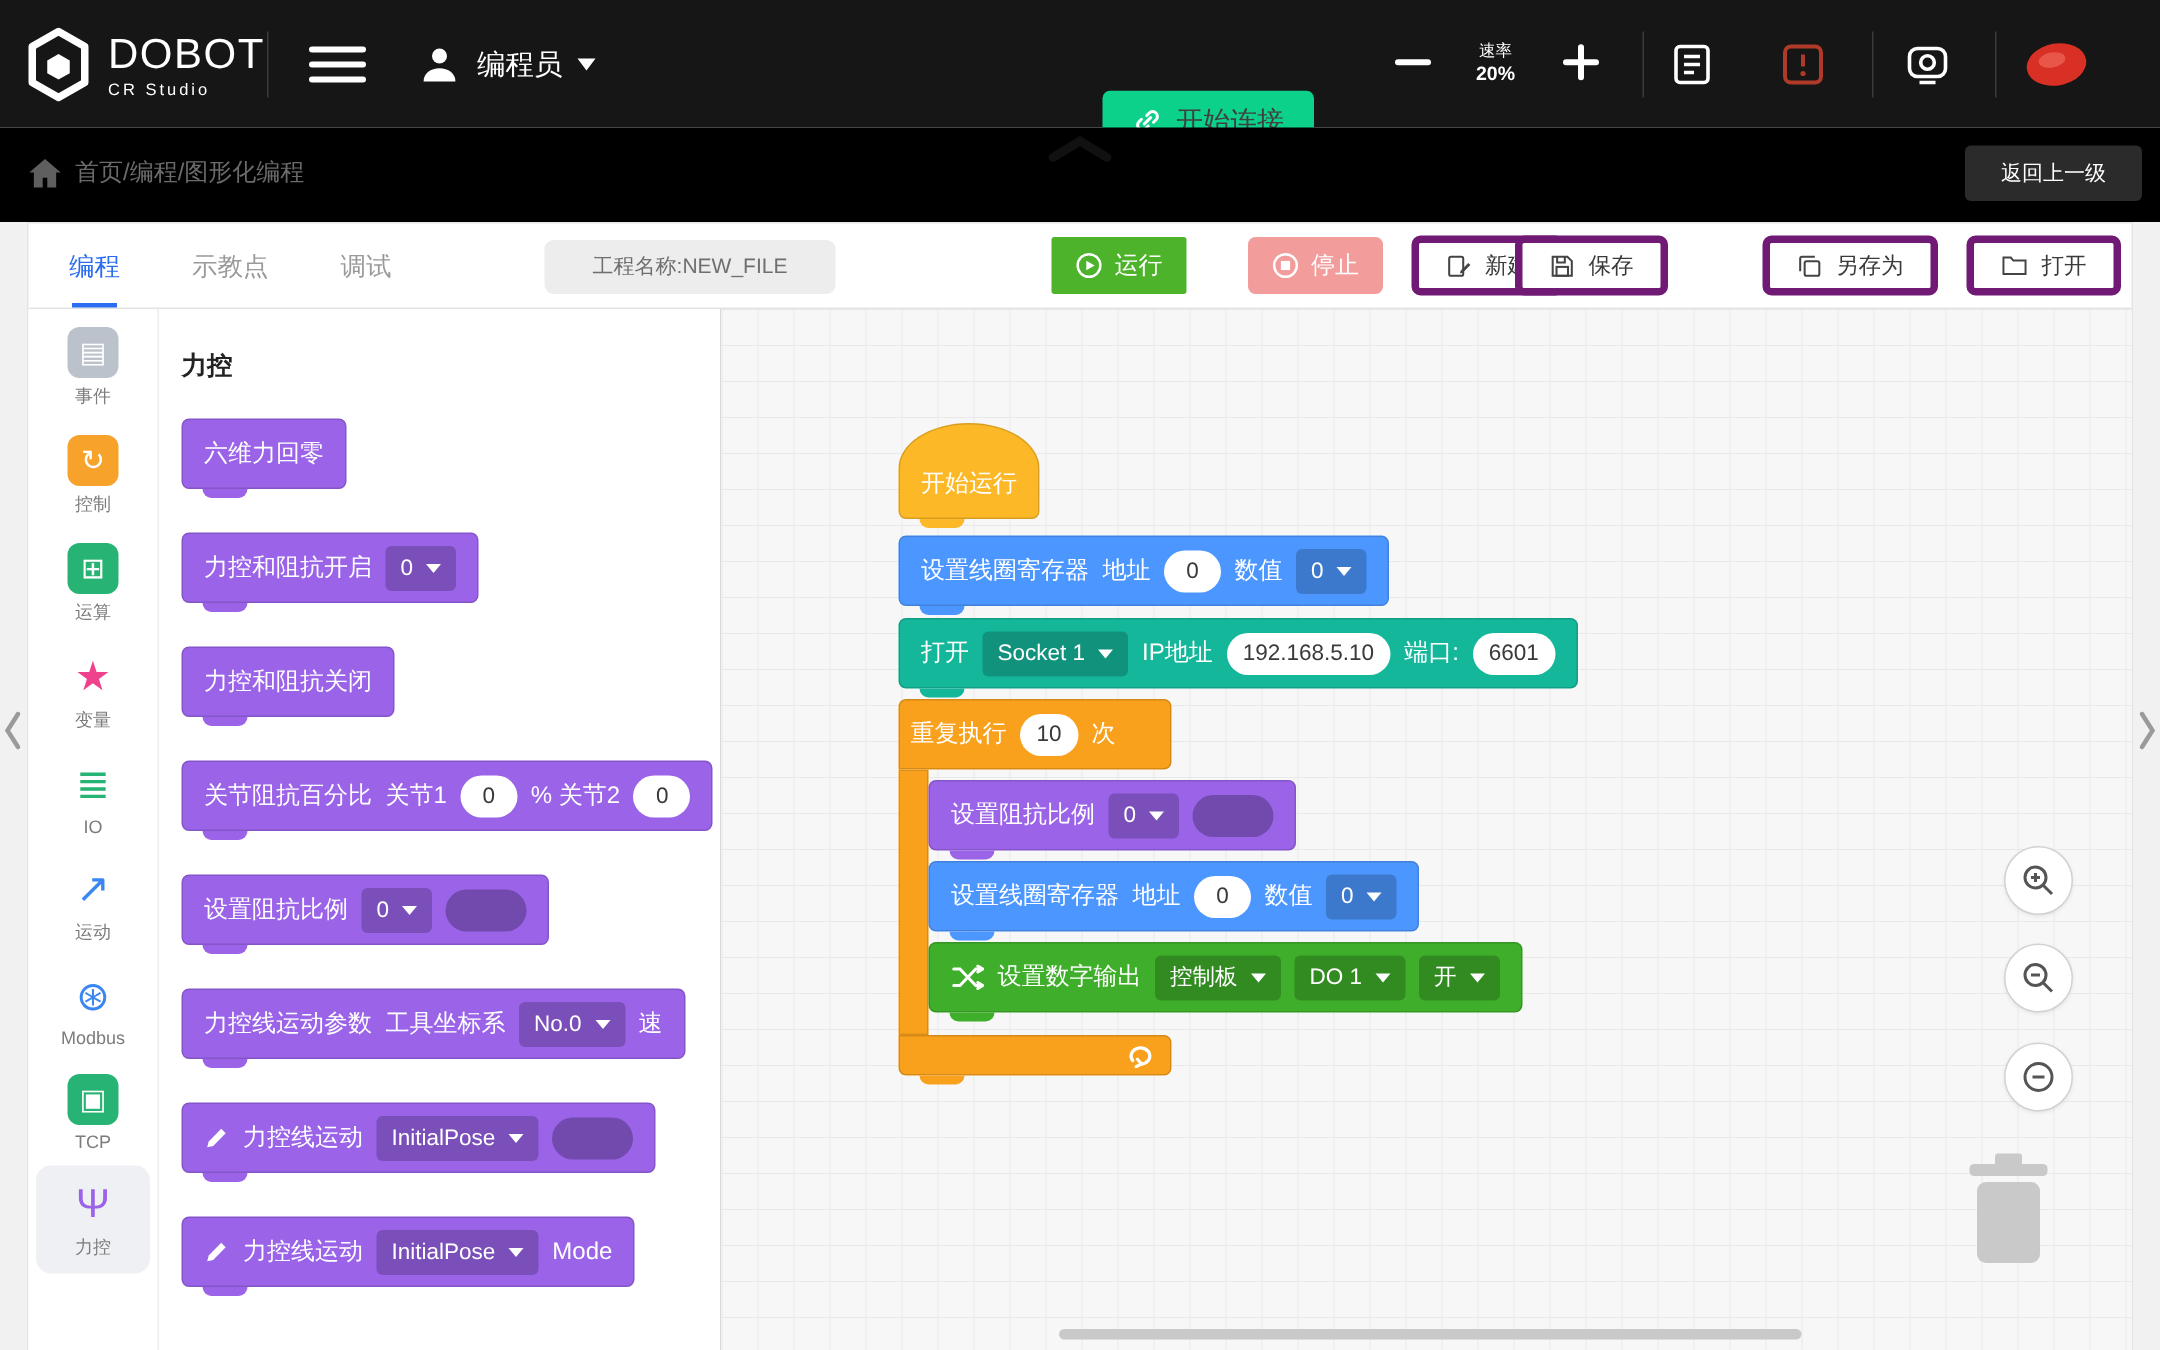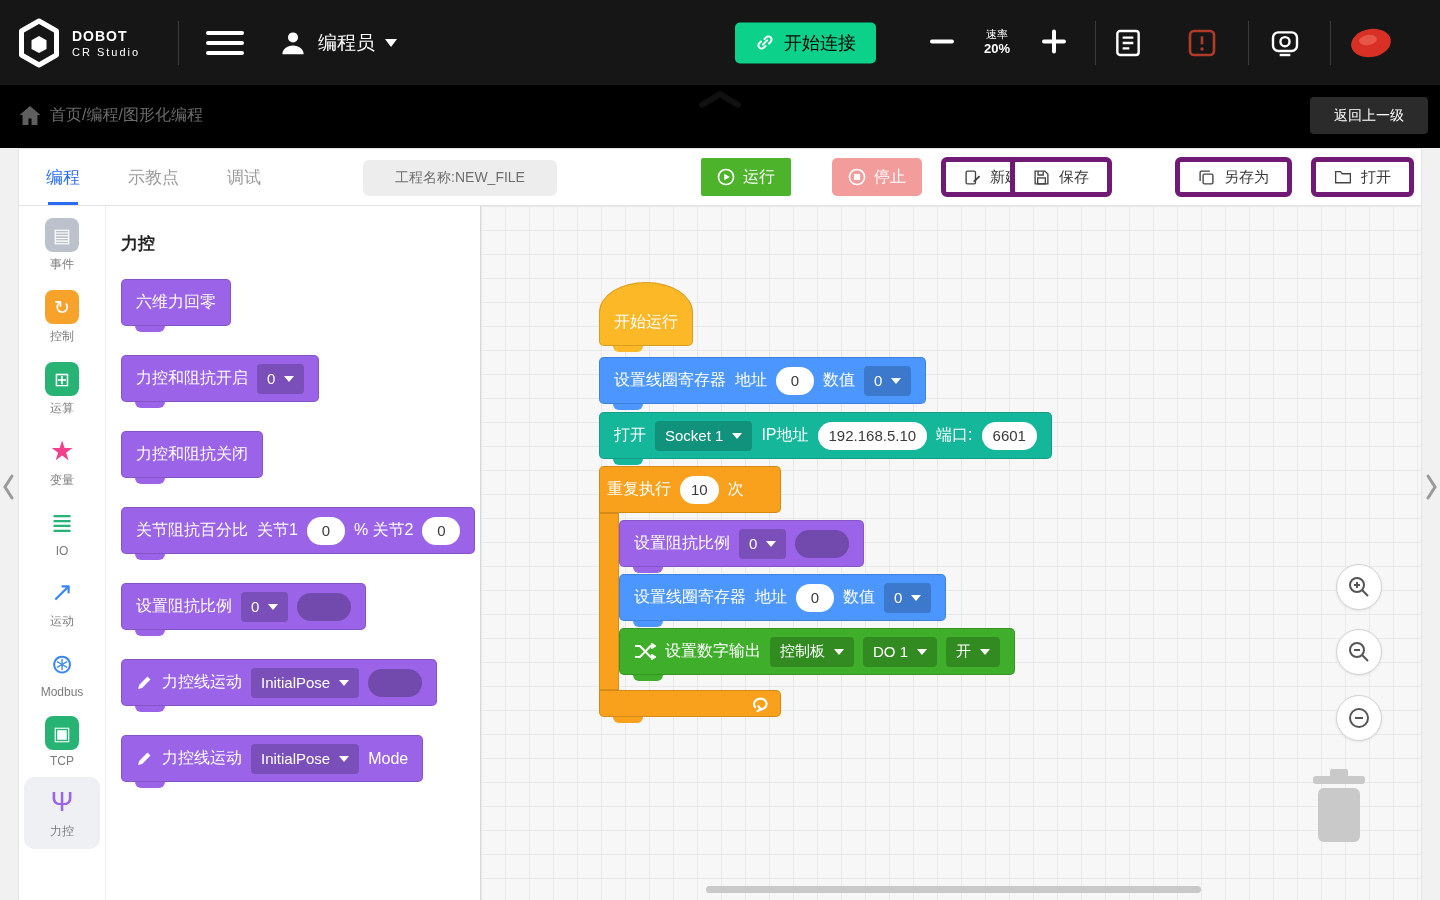--- a/index.html
+++ b/index.html
@@ -3,29 +3,29 @@
 <meta charset="utf-8">
 <style>
   * { margin:0; padding:0; box-sizing:border-box; }
   html,body { width:1440px; height:900px; overflow:hidden; }
   body { font-family:"Liberation Sans", sans-serif; background:#ffffff; position:relative; }
 
   
   .topbar { position:absolute; top:0; left:0; width:1440px; height:85px; background:#161616; color:#fff; }
   .topbar > * { position:absolute; top:50%; transform:translateY(-50%); }
   .brand { left:16px; display:flex; align-items:center; gap:10px; }
-  .brand-name { font-size:14px; font-weight:bold; letter-spacing:1px; }
+  .brand-name { font-size:28px; font-weight:normal; letter-spacing:1px; }
   .brand-sub { font-size:11px; letter-spacing:2px; margin-top:2px; }
   .tb-div { width:1px; height:44px; background:#3a3a3a; }
   .hamburger { left:206px; width:38px; display:flex; flex-direction:column; gap:6px; cursor:pointer; }
   .hamburger span { display:block; height:4px; border-radius:2px; background:#fff; }
   .user { left:278px; display:flex; align-items:center; gap:10px; cursor:pointer; font-size:19px; }
   .caret-w { width:0; height:0; border-left:6px solid transparent; border-right:6px solid transparent; border-top:8px solid #fff; }
   .connect-btn { left:735px; height:41px; padding:0 20px; background:#0cd18a; border:none; border-radius:5px;
-                 color:#000000; font-size:18px; display:flex; align-items:center; gap:9px; cursor:pointer; font-family:inherit; }
+                 color:#404040; font-size:18px; display:flex; align-items:center; gap:9px; cursor:pointer; font-family:inherit;margin-top:38px; }
   .speed-btn { background:none; border:none; cursor:pointer; }
   .speed-minus { left:928px; } .speed-plus { left:1040px; }
   .speed-text { left:984px; text-align:center; line-height:1.25; }
   .speed-text .l1 { font-size:11px; } .speed-text .l2 { font-size:13px; font-weight:bold; }
   .tbdiv1 { left:1095px; } .tbdiv2 { left:1248px; } .tbdiv3 { left:1330px; }
   .tb-icon { background:none; border:none; cursor:pointer; display:flex; align-items:center; justify-content:center; }
   .icon-log { left:1112px; } .icon-alarm { left:1186px; } .icon-monitor { left:1268px; } .icon-estop { left:1348px; }
 
   
   .crumbbar { position:absolute; top:85px; left:0; width:1440px; height:63px; background:#000000; }
@@ -343,20 +343,29 @@
 
       <div class="prow"><div class="blk p">
         <span>设置阻抗比例</span>
         <span class="dd">
               <span>0</span>
               <span class="caret"></span>
             </span>
         <span class="slot"></span>
       </div></div>
 
+      <div class="prow"><div class="blk p">
+        <span>力控线运动参数</span>
+        <span>工具坐标系</span>
+        <span class="dd">
+              <span>No.0</span>
+              <span class="caret"></span>
+            </span>
+        <span>速</span>
+      </div></div>
 
       <div class="prow"><div class="blk p">
         <svg width="17" height="17" viewBox="0 0 20 20" fill="#fff">
               <path d="M2.5 17.5l1.2-4.5L13.5 3l3.5 3.5-9.8 10z"></path>
             </svg>
         <span>力控线运动</span>
         <span class="dd">
               <span>InitialPose</span>
               <span class="caret"></span>
             </span>

